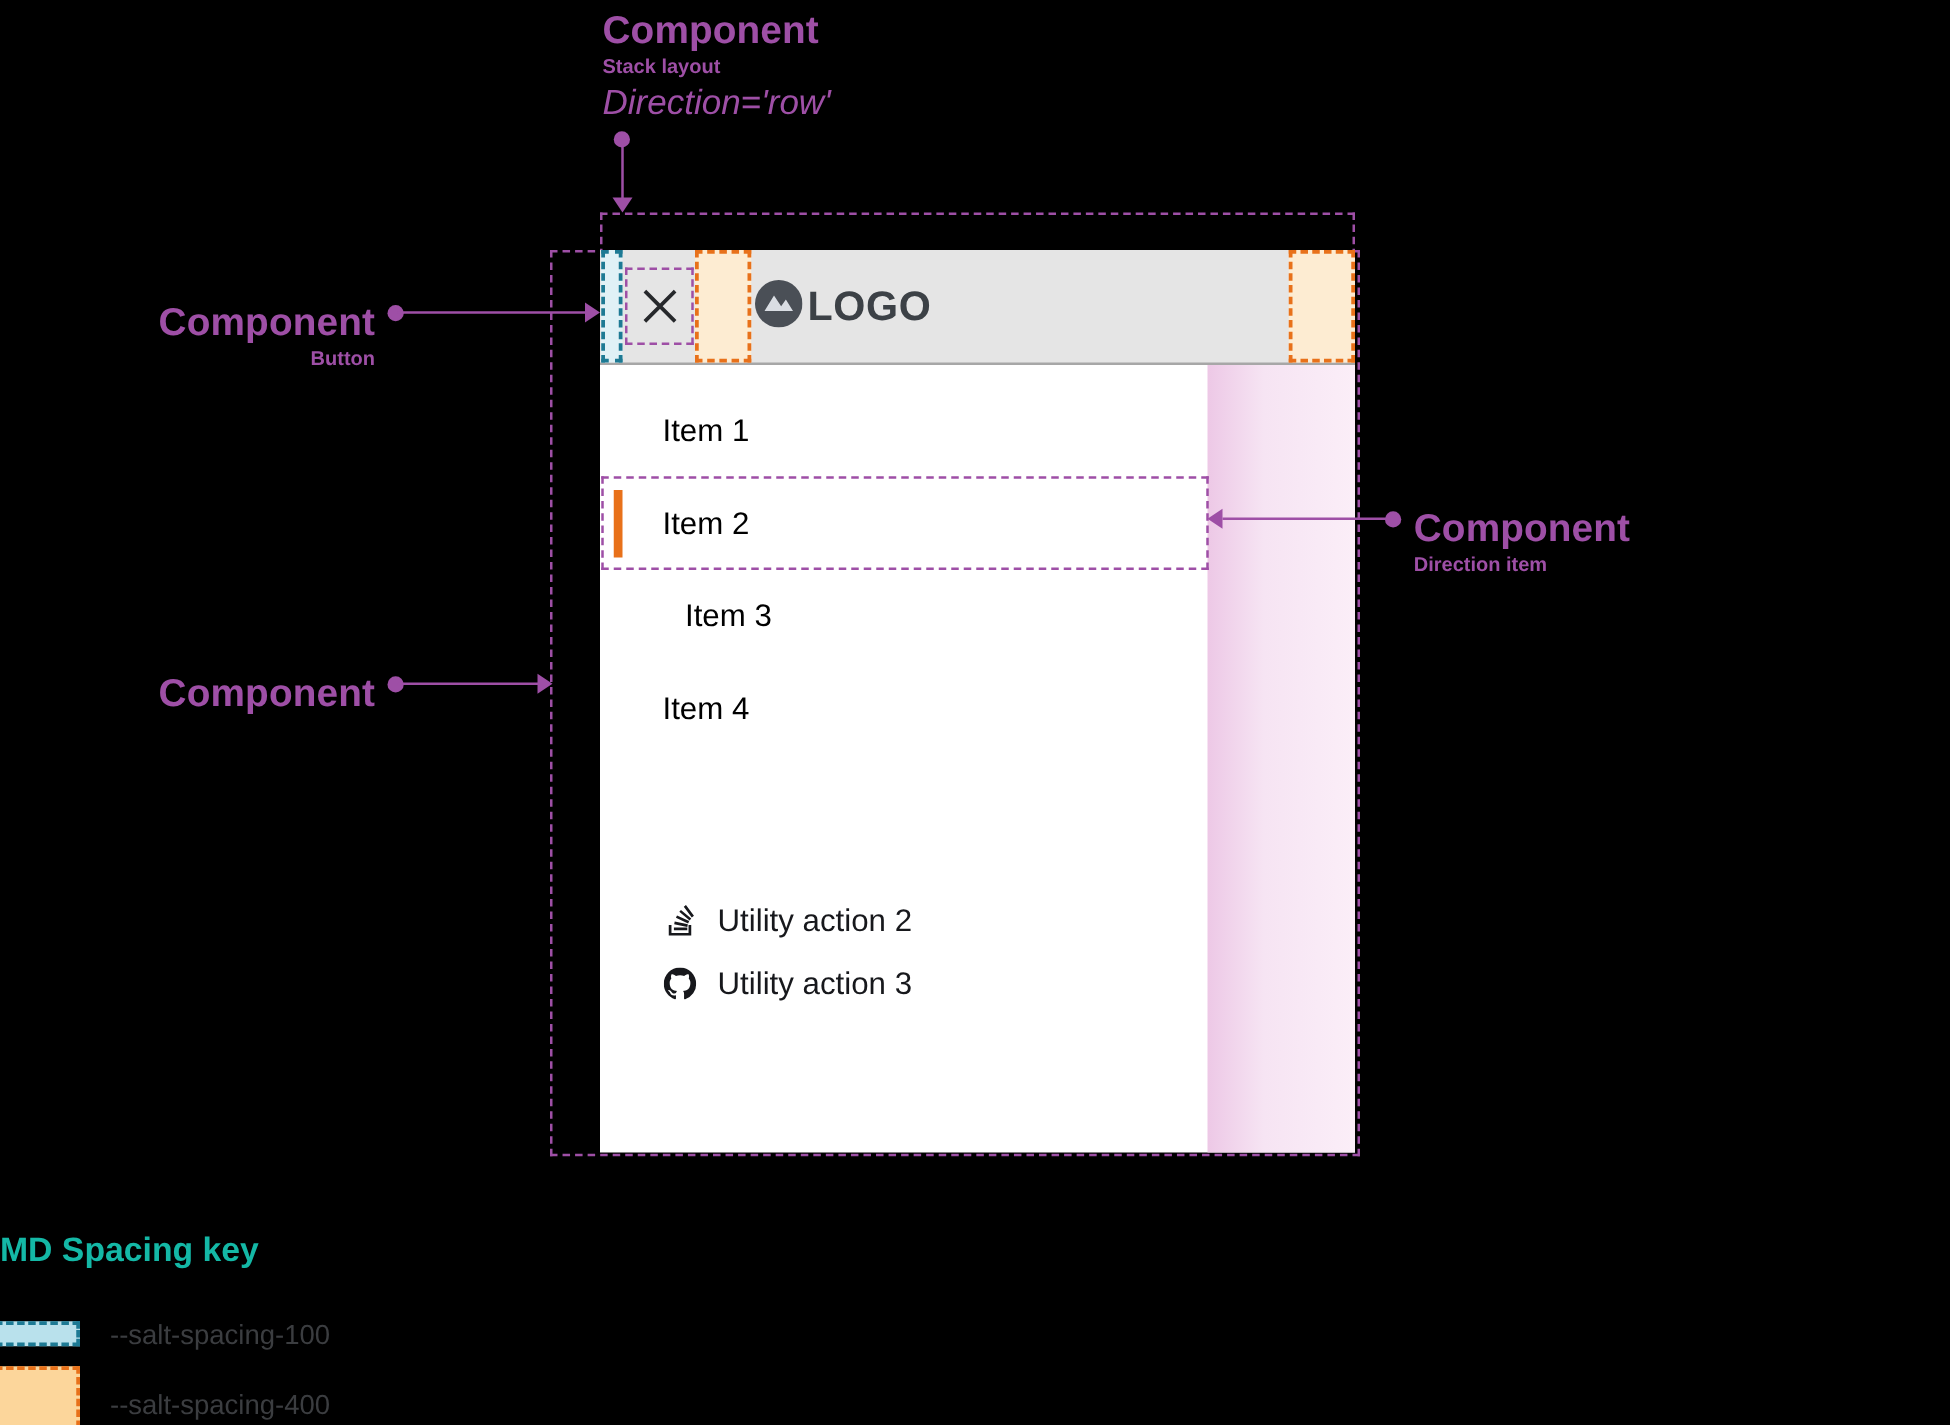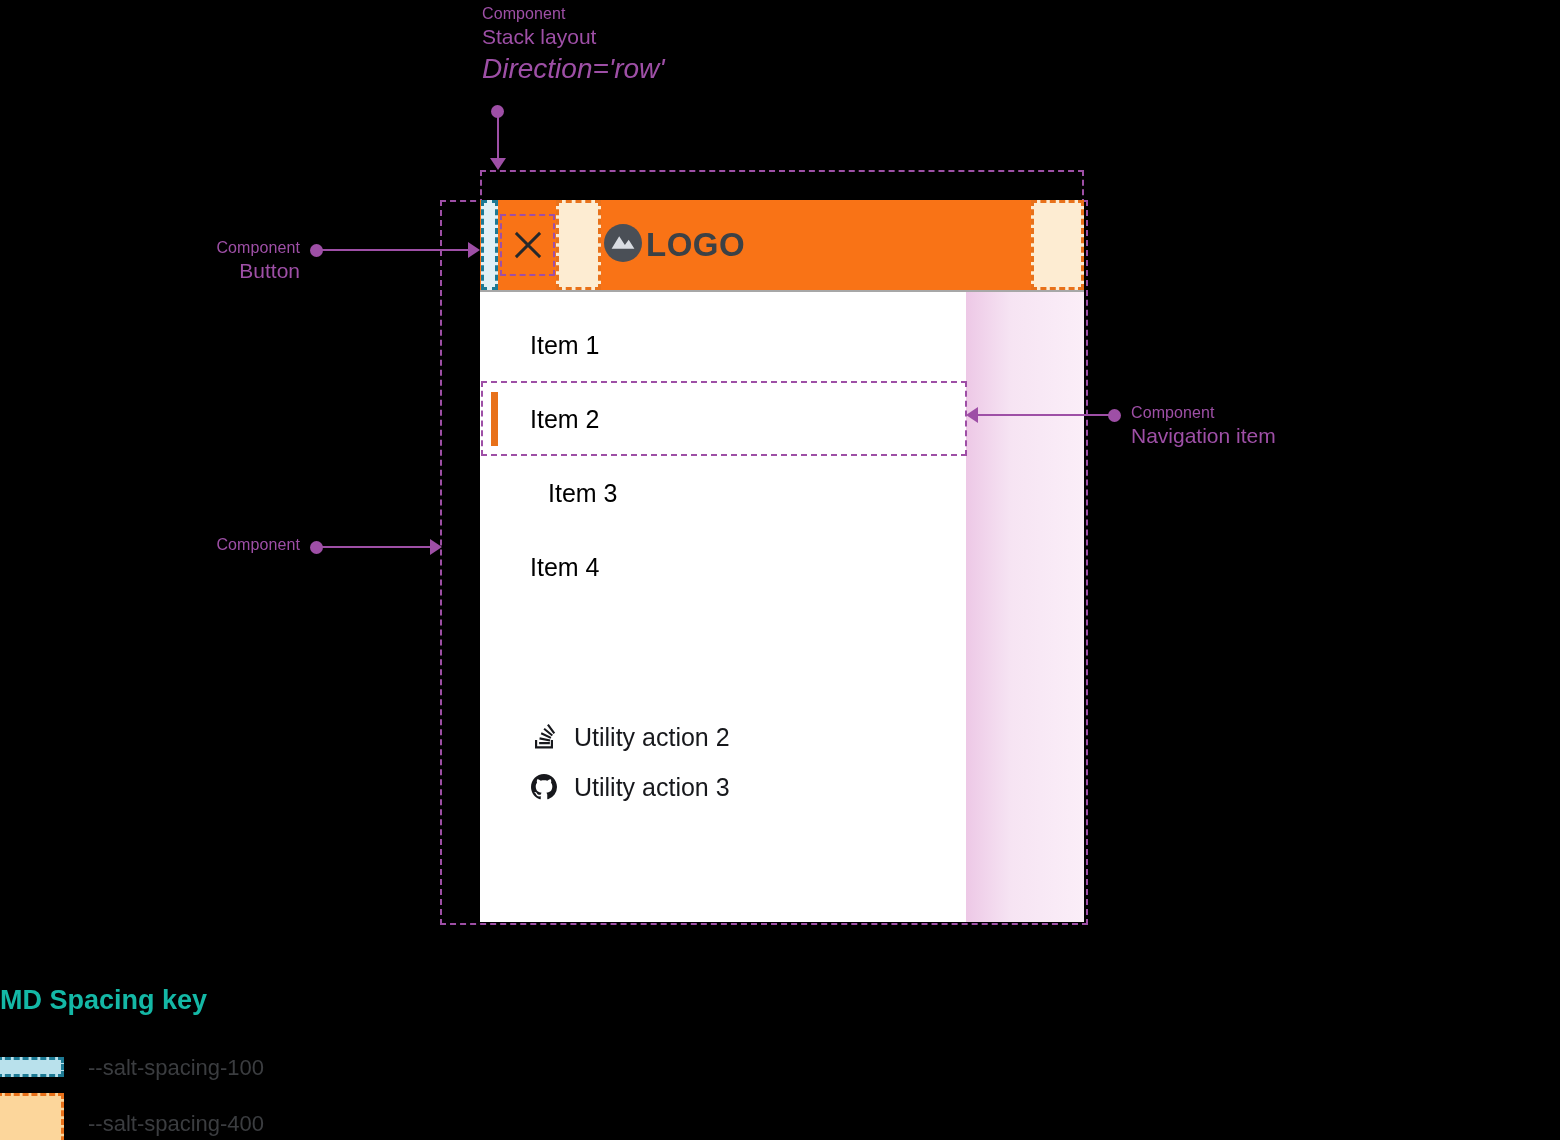--- a/index.html
+++ b/index.html
@@ -4,22 +4,22 @@
 <style>
   html,body{margin:0;padding:0;background:#000;}
   body{
     width:1560px;height:1140px;position:relative;overflow:hidden;
     font-family:"Liberation Sans","DejaVu Sans",sans-serif;
     -webkit-font-smoothing:antialiased;
   }
 
   
   .anno{position:absolute;color:#9e4fa6;line-height:1.28;}
-  .anno .lbl{font-size:16px;font-weight:400;letter-spacing:.1px;}
-  .anno .val{font-size:21px;font-weight:400;}
+  .anno .lbl{font-size:31px;font-weight:700;letter-spacing:.1px;}
+  .anno .val{font-size:16px;font-weight:700;}
   .anno .sub{font-size:28px;font-style:italic;font-weight:400;}
   .anno.right-align{text-align:right;}
 
   
   .leader{position:absolute;height:2px;background:#9e4fa6;}
   .dot{position:absolute;width:13px;height:13px;border-radius:50%;background:#9e4fa6;}
   .arrow-r{position:absolute;width:0;height:0;
     border-top:8px solid transparent;border-bottom:8px solid transparent;
     border-left:12px solid #9e4fa6;}
   .arrow-l{position:absolute;width:0;height:0;
@@ -32,21 +32,21 @@
 
   
   .dash-purple{position:absolute;border:2px dashed #9e4fa6;box-sizing:border-box;}
   .dash-orange{position:absolute;border:3px dashed #e8711a;
       background:#fdecd2;box-sizing:border-box;}
   .dash-cyan{position:absolute;border:3px dashed #1d7a94;
       background:#e0f1f6;box-sizing:border-box;}
 
   
   #drawer-panel{position:absolute;background:#ffffff;box-sizing:border-box;}
-  #drawer-header{position:absolute;background:#f97316;
+  #drawer-header{position:absolute;background:#e5e5e5;
       border-bottom:2px solid #a7a7a7;box-sizing:border-box;}
   .pink-overlay{position:absolute;
       background:linear-gradient(to right,#edc8e6 0%,#f6e4f3 38%,#fbeef8 100%);}
 
   
   #close-btn{position:absolute;display:flex;align-items:center;justify-content:center;
       background:transparent;border:none;cursor:pointer;padding:0;}
   #close-btn svg{display:block;}
 
   
@@ -176,21 +176,21 @@
 
 <div class="anno right-align" style="left:40px;top:535px;width:260px;">
   <div class="lbl">Component</div>
 </div>
 <div class="dot" style="left:310px;top:541px;"></div>
 <div class="leader" style="left:318px;top:546px;width:116px;"></div>
 <div class="arrow-r" style="left:430px;top:539px;"></div>
 
 <div class="anno" style="left:1131px;top:403px;">
   <div class="lbl">Component</div>
-  <div class="val">Navigation item</div>
+  <div class="val">Direction item</div>
 </div>
 <div class="dot" style="left:1108px;top:409px;"></div>
 <div class="leader" style="left:978px;top:414px;width:132px;"></div>
 <div class="arrow-l" style="left:966px;top:407px;"></div>
 
 <div id="spacing-key" style="left:0;top:985px;width:460px;height:155px;">
   <div id="key-title" style="left:0px;top:0px;">MD Spacing key</div>
 
   <div class="sw-cyan" style="left:-4px;top:72px;width:68px;height:20px;"></div>
   <div class="key-label" style="left:88px;top:70px;">--salt-spacing-100</div>

